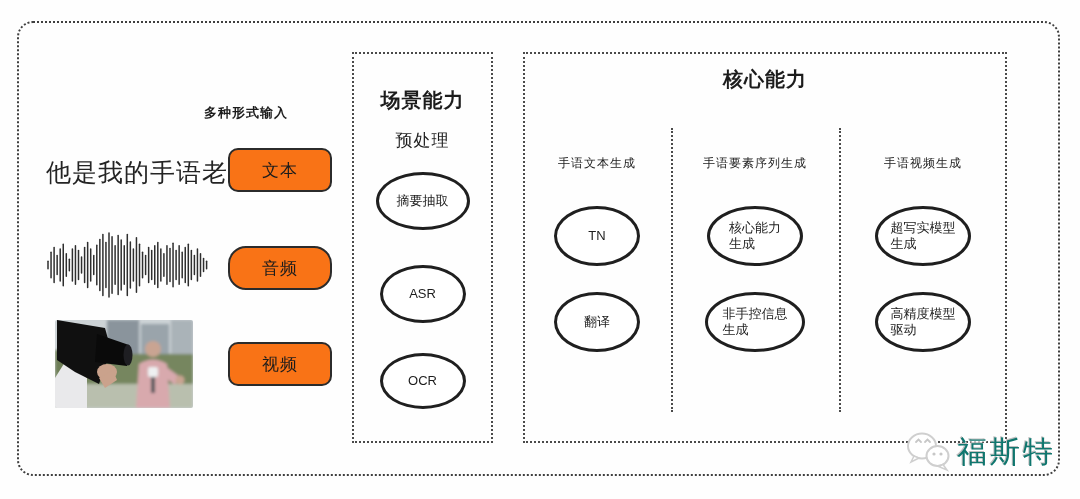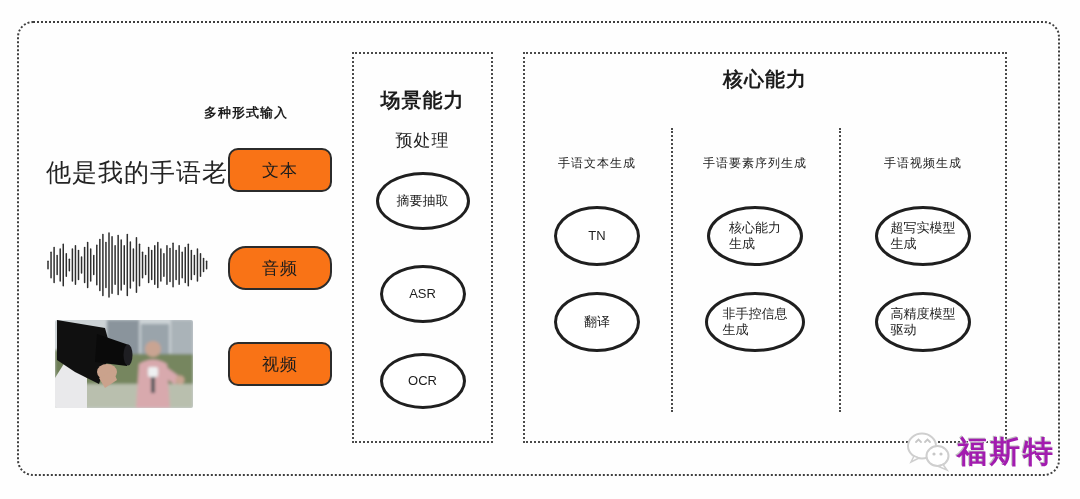--- a/index.html
+++ b/index.html
@@ -89,22 +89,22 @@
   .w-86  { width: 86px; }
   .w-96  { width: 96px; }
   .w-100 { width: 100px; }
 
   
   .watermark {
     position: absolute; left: 905px; top: 430px; height: 44px;
     display: flex; align-items: center; gap: 6px;
   }
   .watermark-text {
-    font-size: 30px; font-weight: bold; letter-spacing: 3px;
-    color: #a21caf;
+    font-size: 30px; font-weight: normal; letter-spacing: 3px;
+    color: #0f766e;
     text-shadow: -1px -1px 0 #bfbfbf, 1px 1px 1px #ffffff;
   }
 </style>
 </head>
 <body>
 
 <div class="canvas">
 
   <div class="outer-frame"></div>
 

